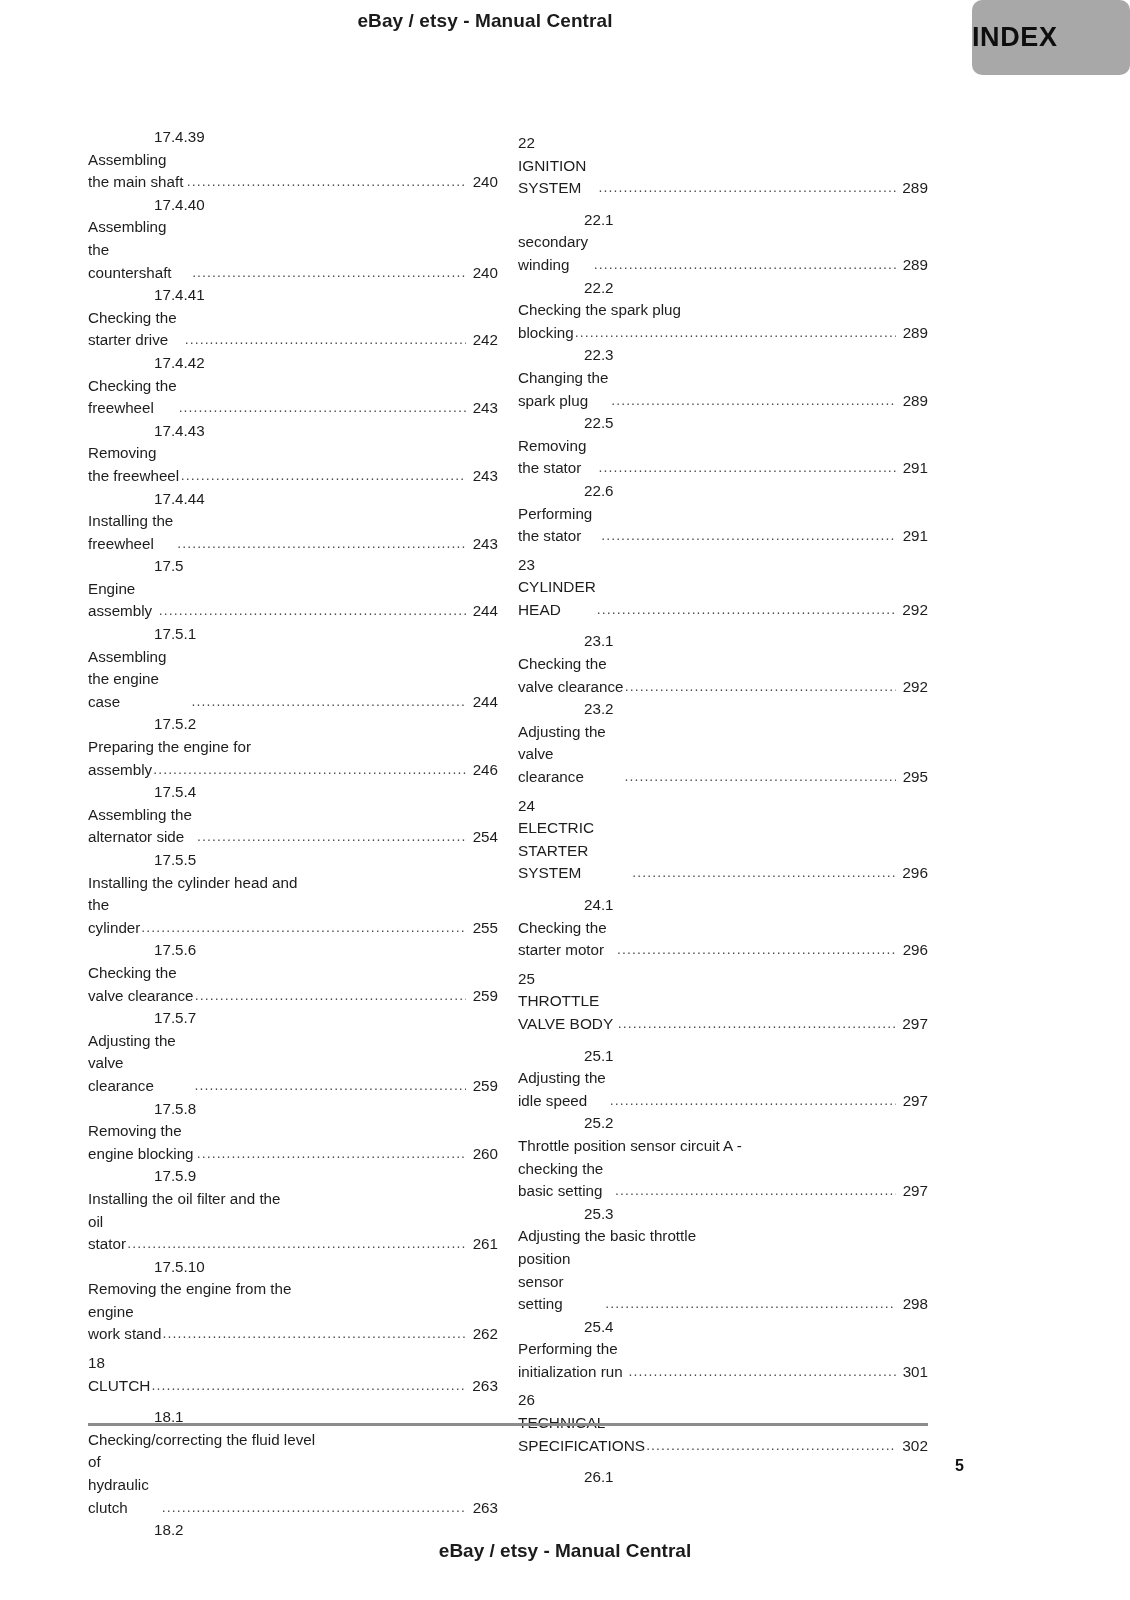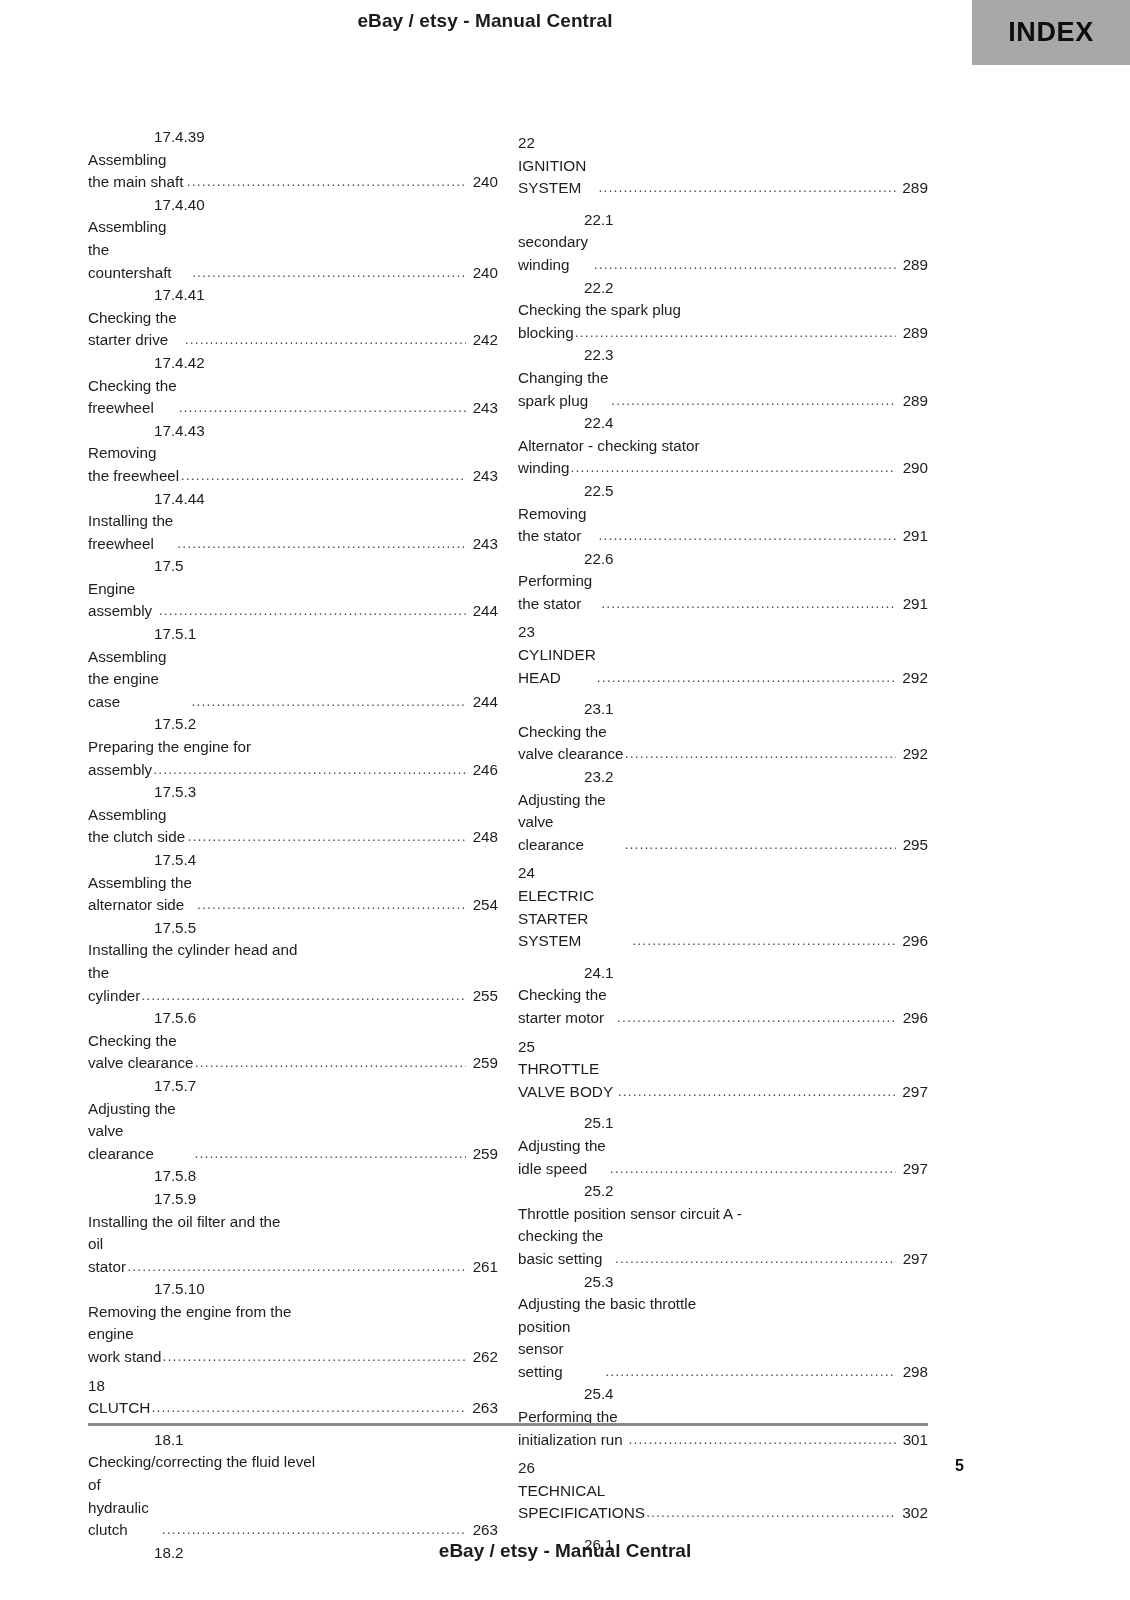--- a/index.html
+++ b/index.html
@@ -32,25 +32,25 @@
     font-size: 19px;
     font-weight: 600;
     color: #1b1b1b;
     letter-spacing: 0.1px;
   }
   #index-tab {
     position: absolute;
     top: 0;
     left: 972px;
     width: 158px;
-    height: 65px;
+    height: 75px;
     background: #a8a8a8;
     display: flex;
     align-items: center;
-    justify-content: center;
+    border-radius: 10px;
   }
   #index-tab-label {
     font-size: 27px;
     font-weight: 700;
     color: #0e0e0e;
     letter-spacing: 0.6px;
   }
 
   
   #toc {
@@ -265,30 +265,20 @@
             <span class="title">Preparing the engine for</span>
           </span>
           <span class="line">
             <span class="title">assembly</span>
             <span class="leader"></span>
             <span class="page">246</span>
           </span>
         </span>
       </div>
       <div class="entry level2 wide">
-        <span class="num">17.5.3</span>
-        <span class="title-wrap">
-          <span class="line">
-            <span class="title">Assembling the clutch side</span>
-            <span class="leader"></span>
-            <span class="page">248</span>
-          </span>
-        </span>
-      </div>
-      <div class="entry level2 wide">
         <span class="num">17.5.4</span>
         <span class="title-wrap">
           <span class="line">
             <span class="title">Assembling the alternator side</span>
             <span class="leader"></span>
             <span class="page">254</span>
           </span>
         </span>
       </div>
       <div class="entry level2 wide">
@@ -319,20 +309,27 @@
         <span class="title-wrap">
           <span class="line">
             <span class="title">Adjusting the valve clearance</span>
             <span class="leader"></span>
             <span class="page">259</span>
           </span>
         </span>
       </div>
       <div class="entry level2 wide">
         <span class="num">17.5.8</span>
+        <span class="title-wrap">
+          <span class="line">
+            <span class="title">Removing the engine blocking</span>
+            <span class="leader"></span>
+            <span class="page">260</span>
+          </span>
+        </span>
       </div>
       <div class="entry level2 wide">
         <span class="num">17.5.9</span>
         <span class="title-wrap">
           <span class="line cont">
             <span class="title">Installing the oil filter and the</span>
           </span>
           <span class="line">
             <span class="title">oil stator</span>
             <span class="leader"></span>
@@ -418,33 +415,20 @@
         <span class="num">22.3</span>
         <span class="title-wrap">
           <span class="line">
             <span class="title">Changing the spark plug</span>
             <span class="leader"></span>
             <span class="page">289</span>
           </span>
         </span>
       </div>
       <div class="entry level2">
-        <span class="num">22.4</span>
-        <span class="title-wrap">
-          <span class="line cont">
-            <span class="title">Alternator - checking stator</span>
-          </span>
-          <span class="line">
-            <span class="title">winding</span>
-            <span class="leader"></span>
-            <span class="page">290</span>
-          </span>
-        </span>
-      </div>
-      <div class="entry level2">
         <span class="num">22.5</span>
         <span class="title-wrap">
           <span class="line">
             <span class="title">Removing the stator</span>
             <span class="leader"></span>
             <span class="page">291</span>
           </span>
         </span>
       </div>
       <div class="entry level2">

